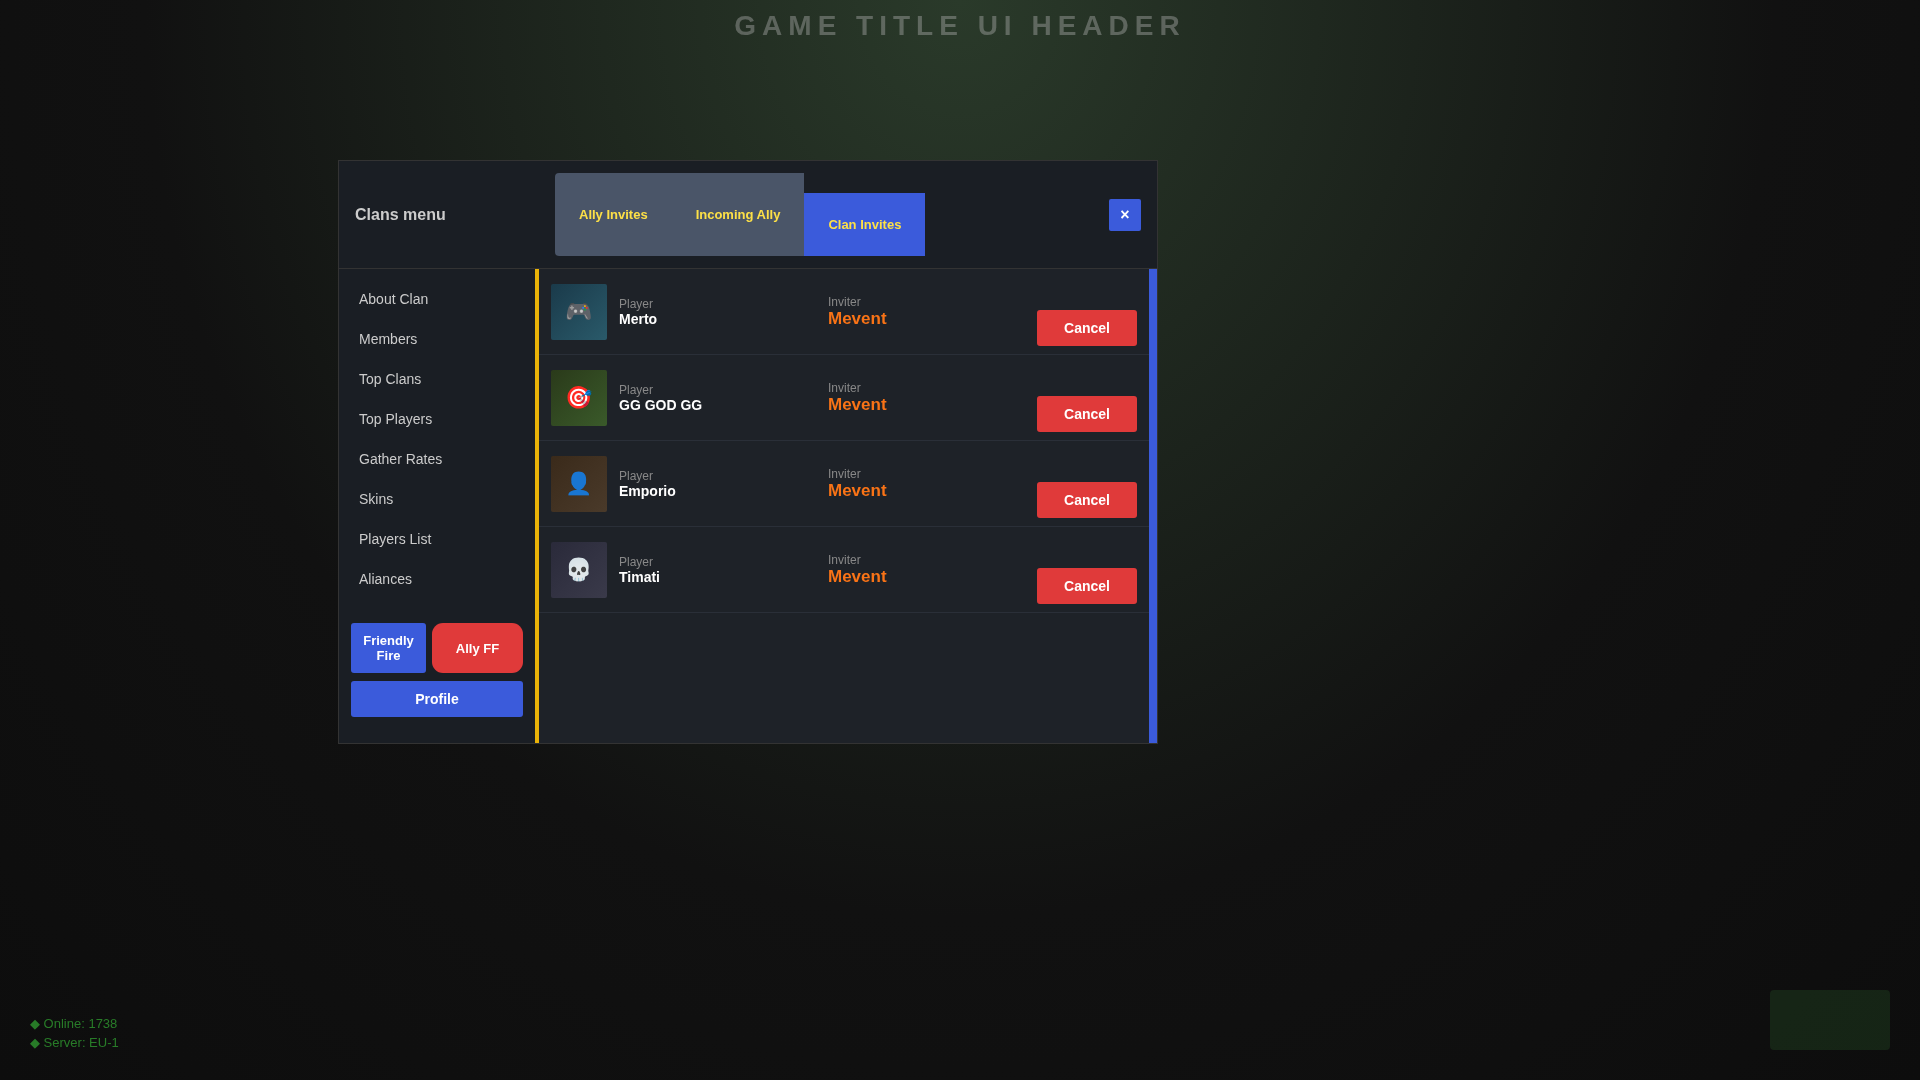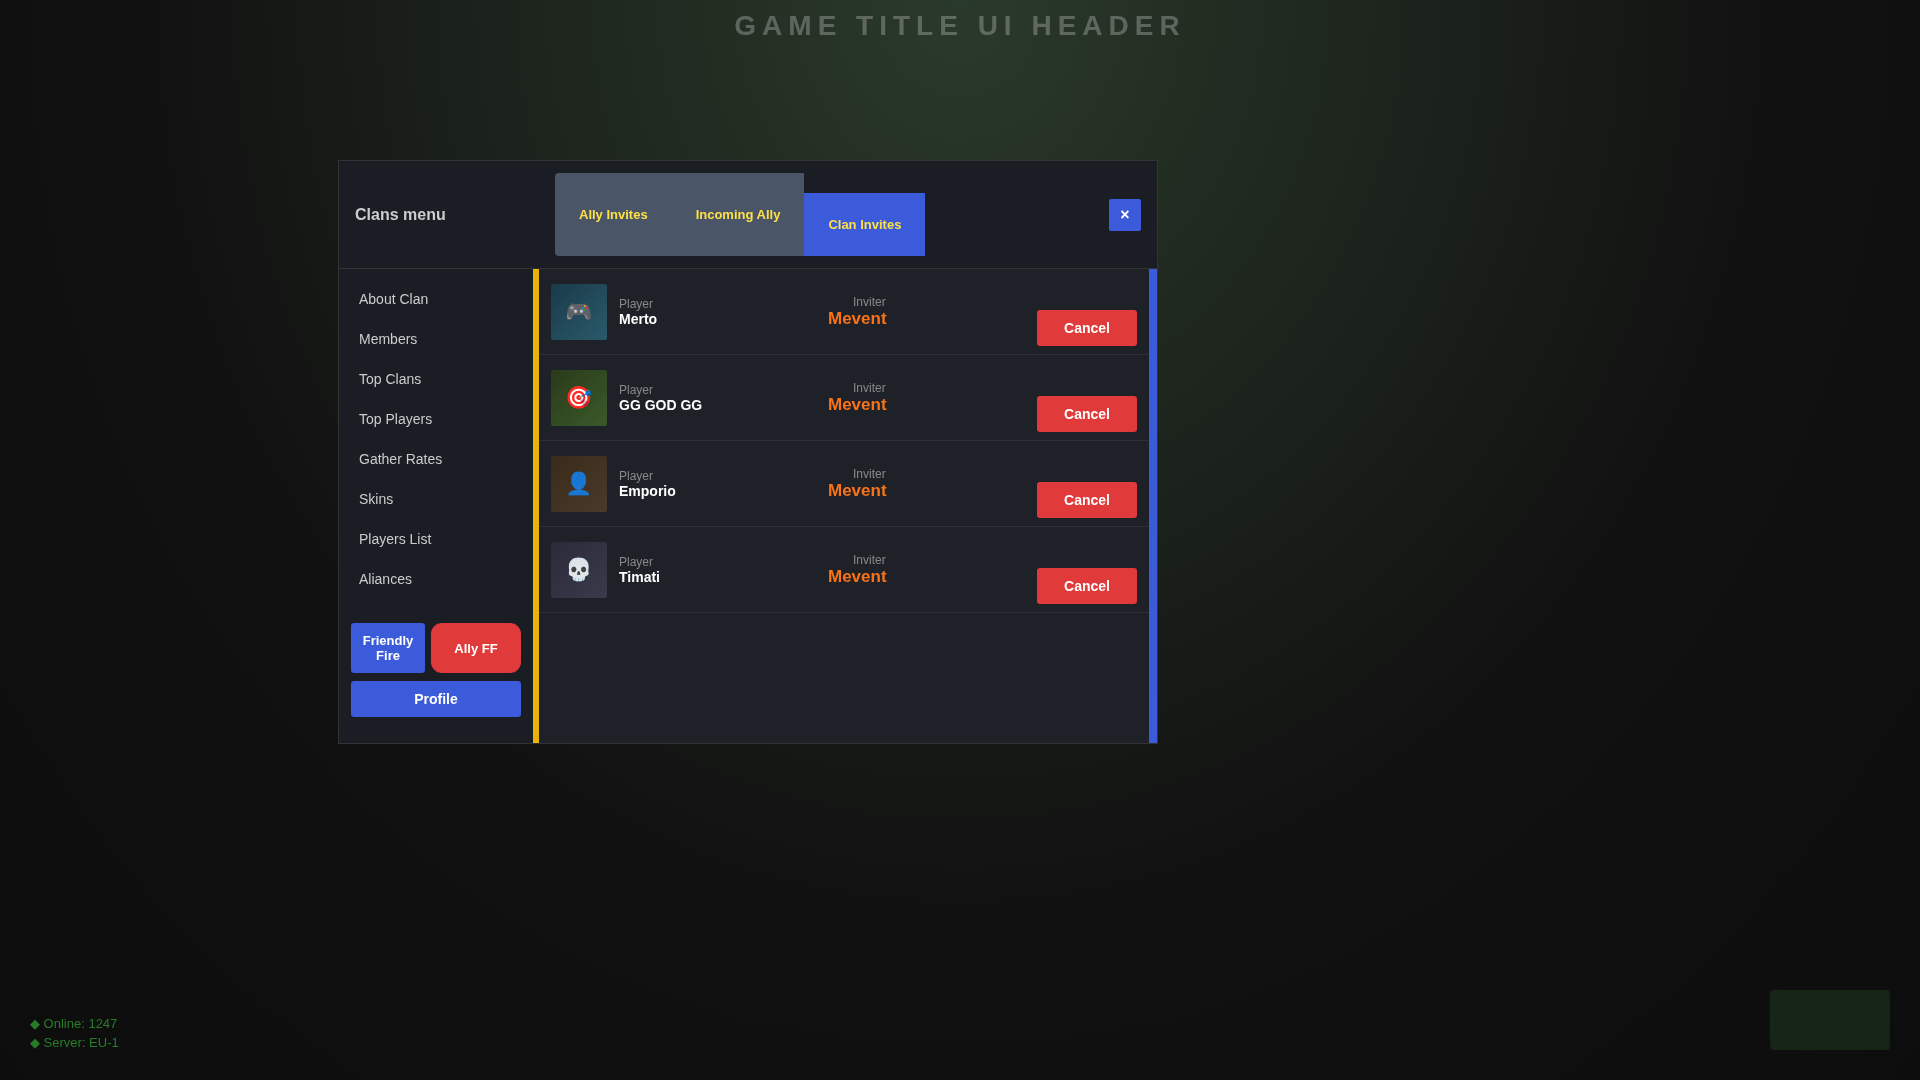--- a/index.html
+++ b/index.html
@@ -116,21 +116,21 @@
     }
 
     .modal-body {
       display: flex;
     }
 
     
     .sidebar {
       width: 200px;
       background: #1a1e24;
-      border-right: 6px solid #eab308;
+      border-right: 4px solid #eab308;
       padding: 10px 0;
       flex-shrink: 0;
     }
     .sidebar-item {
       padding: 12px 20px;
       color: #ccc;
       font-size: 14px;
       cursor: pointer;
     }
     .sidebar-bottom {
@@ -241,21 +241,20 @@
       color: #fff;
       font-size: 14px;
       font-weight: bold;
     }
     .inviter-info {
       flex: 1;
     }
     .inviter-label {
       color: #888;
       font-size: 12px;
-      margin-left: 25px;
     }
     .inviter-name {
       color: #f97316;
       font-size: 17px;
       font-weight: bold;
     }
     .cancel-btn {
       padding: 10px 24px;
       background: #e03a3a;
       color: #fff;
@@ -269,21 +268,21 @@
     }
   </style>
 </head>
 <body>
 
 <div class="bg-overlay"></div>
 
 <div class="top-title">GAME TITLE UI HEADER</div>
 
 <div class="bottom-left-hud">
-  <div class="hud-line">◆ Online: 1247</div>
+  <div class="hud-line">◆ Online: 1738</div>
   <div class="hud-line">◆ Server: EU-1</div>
 </div>
 
 <div class="bottom-right-hud"></div>
 
 <div class="modal">
 
   <div class="modal-header">
     <div class="modal-title">Clans menu</div>
     <div class="modal-tabs">

